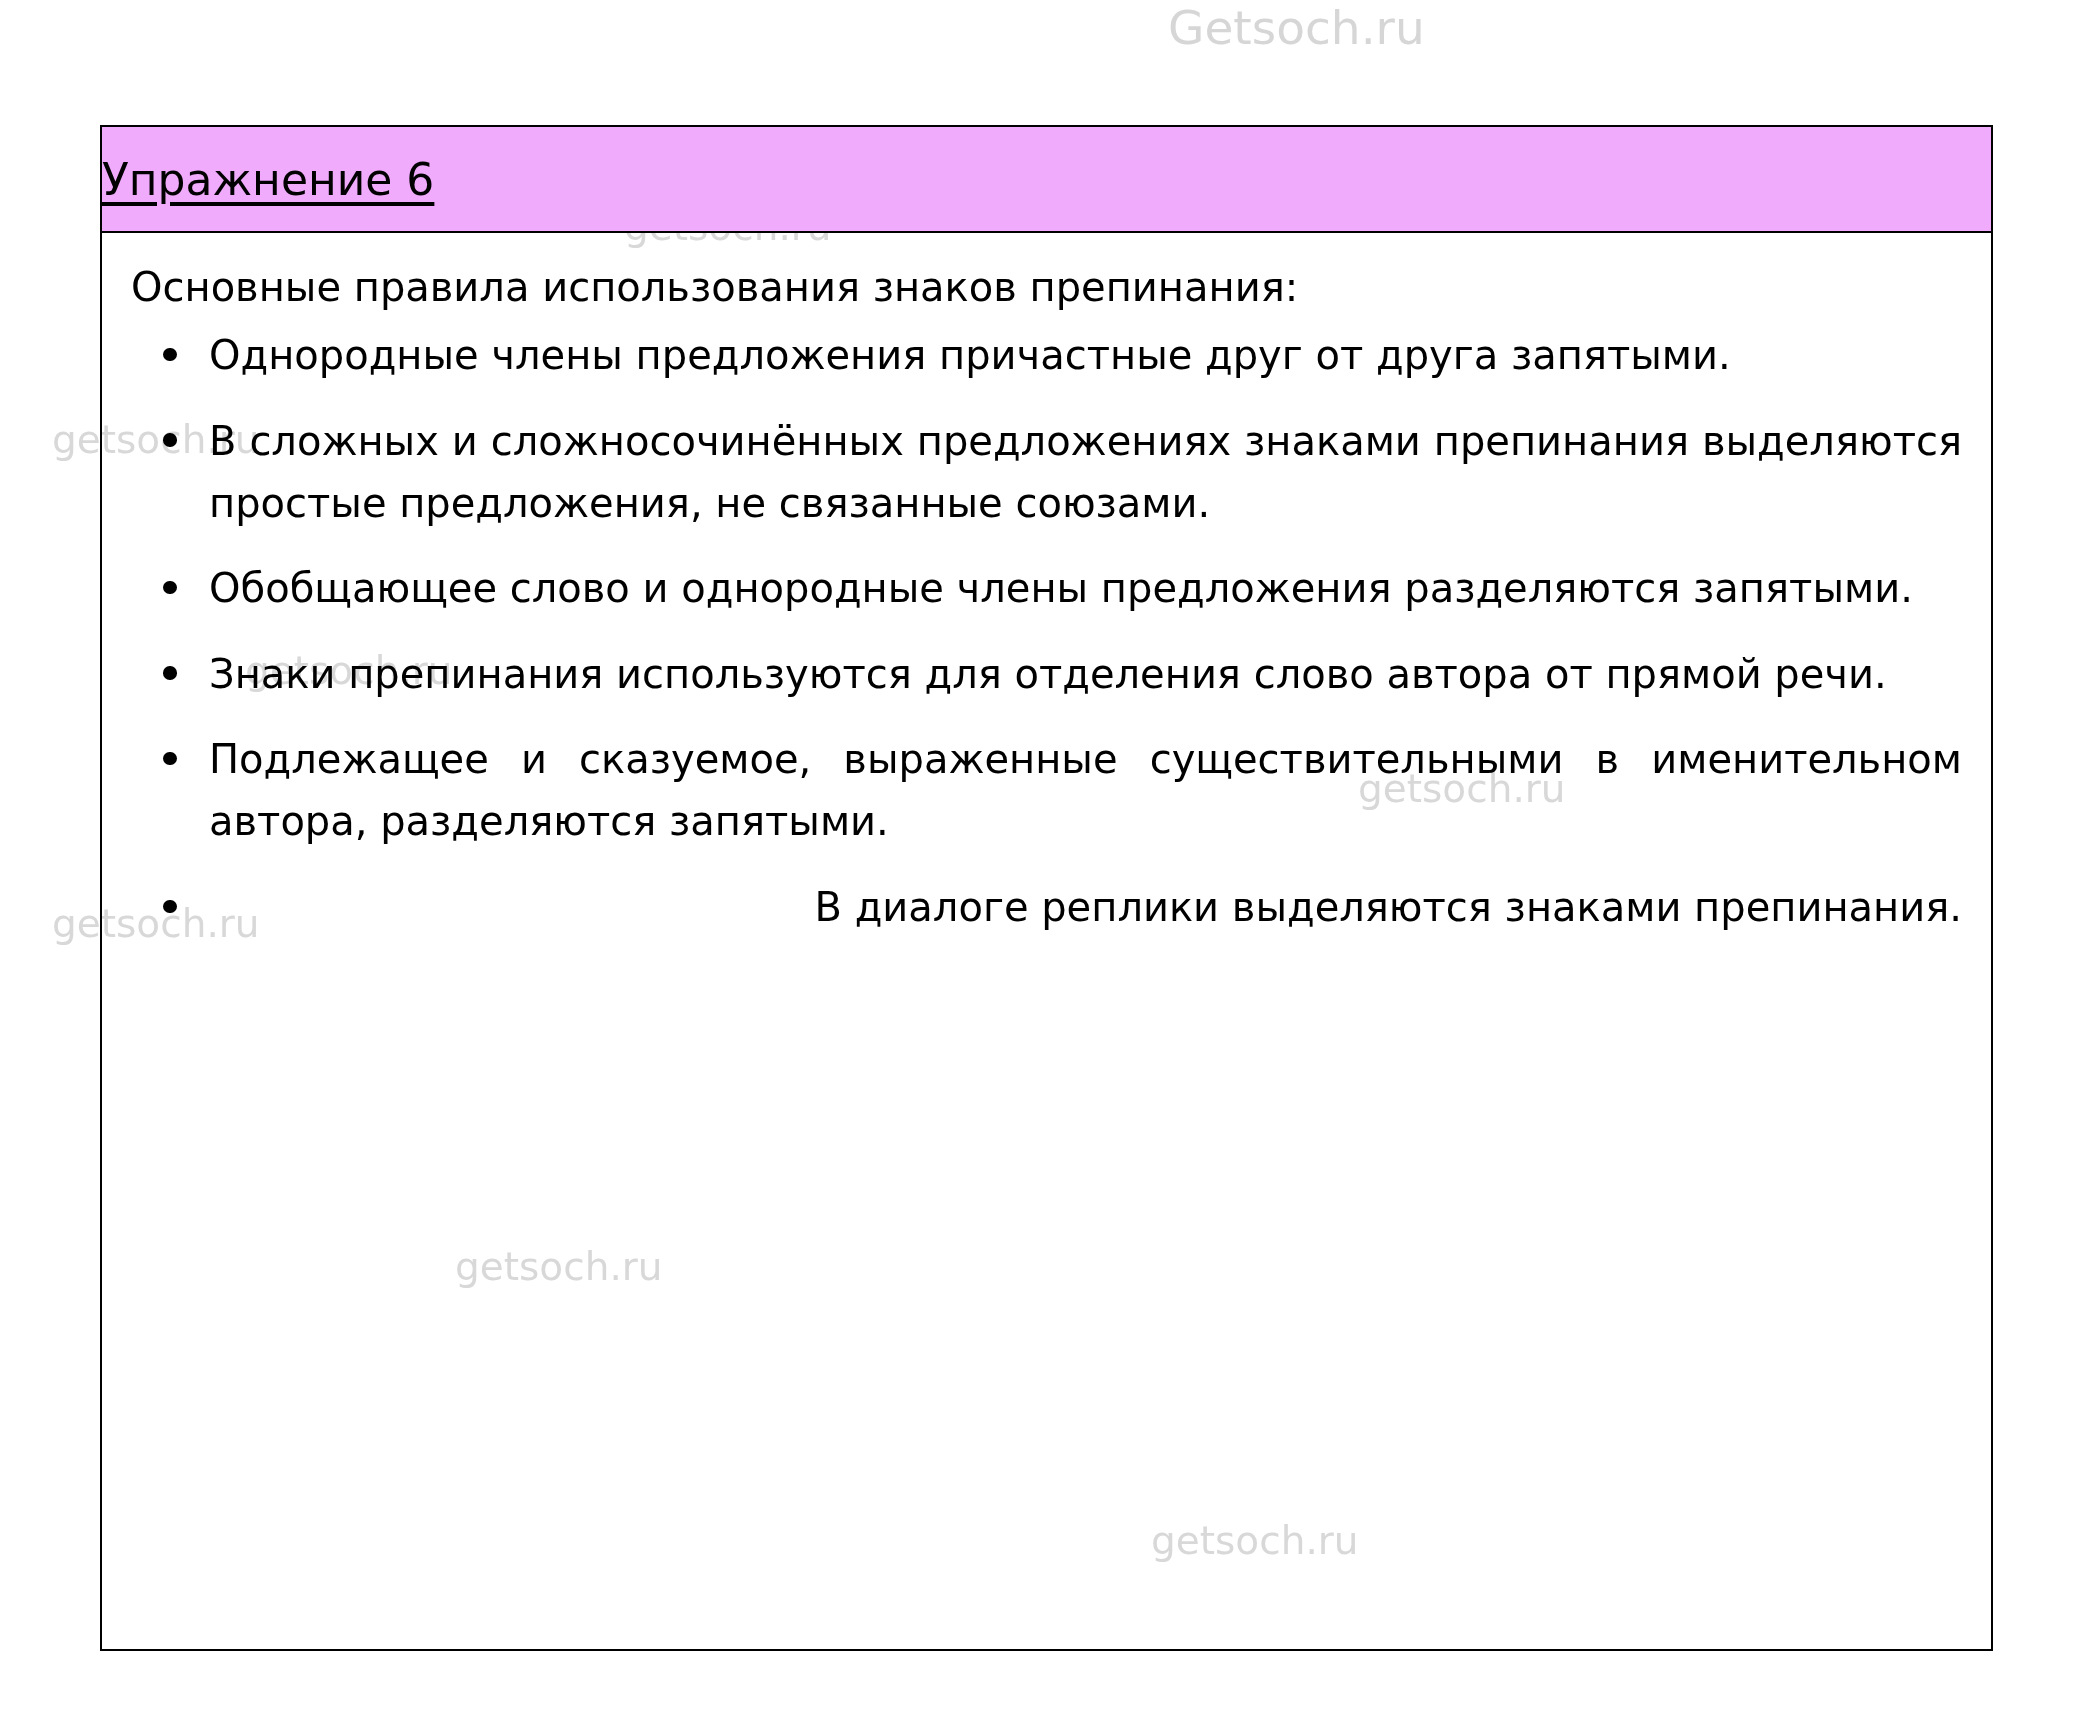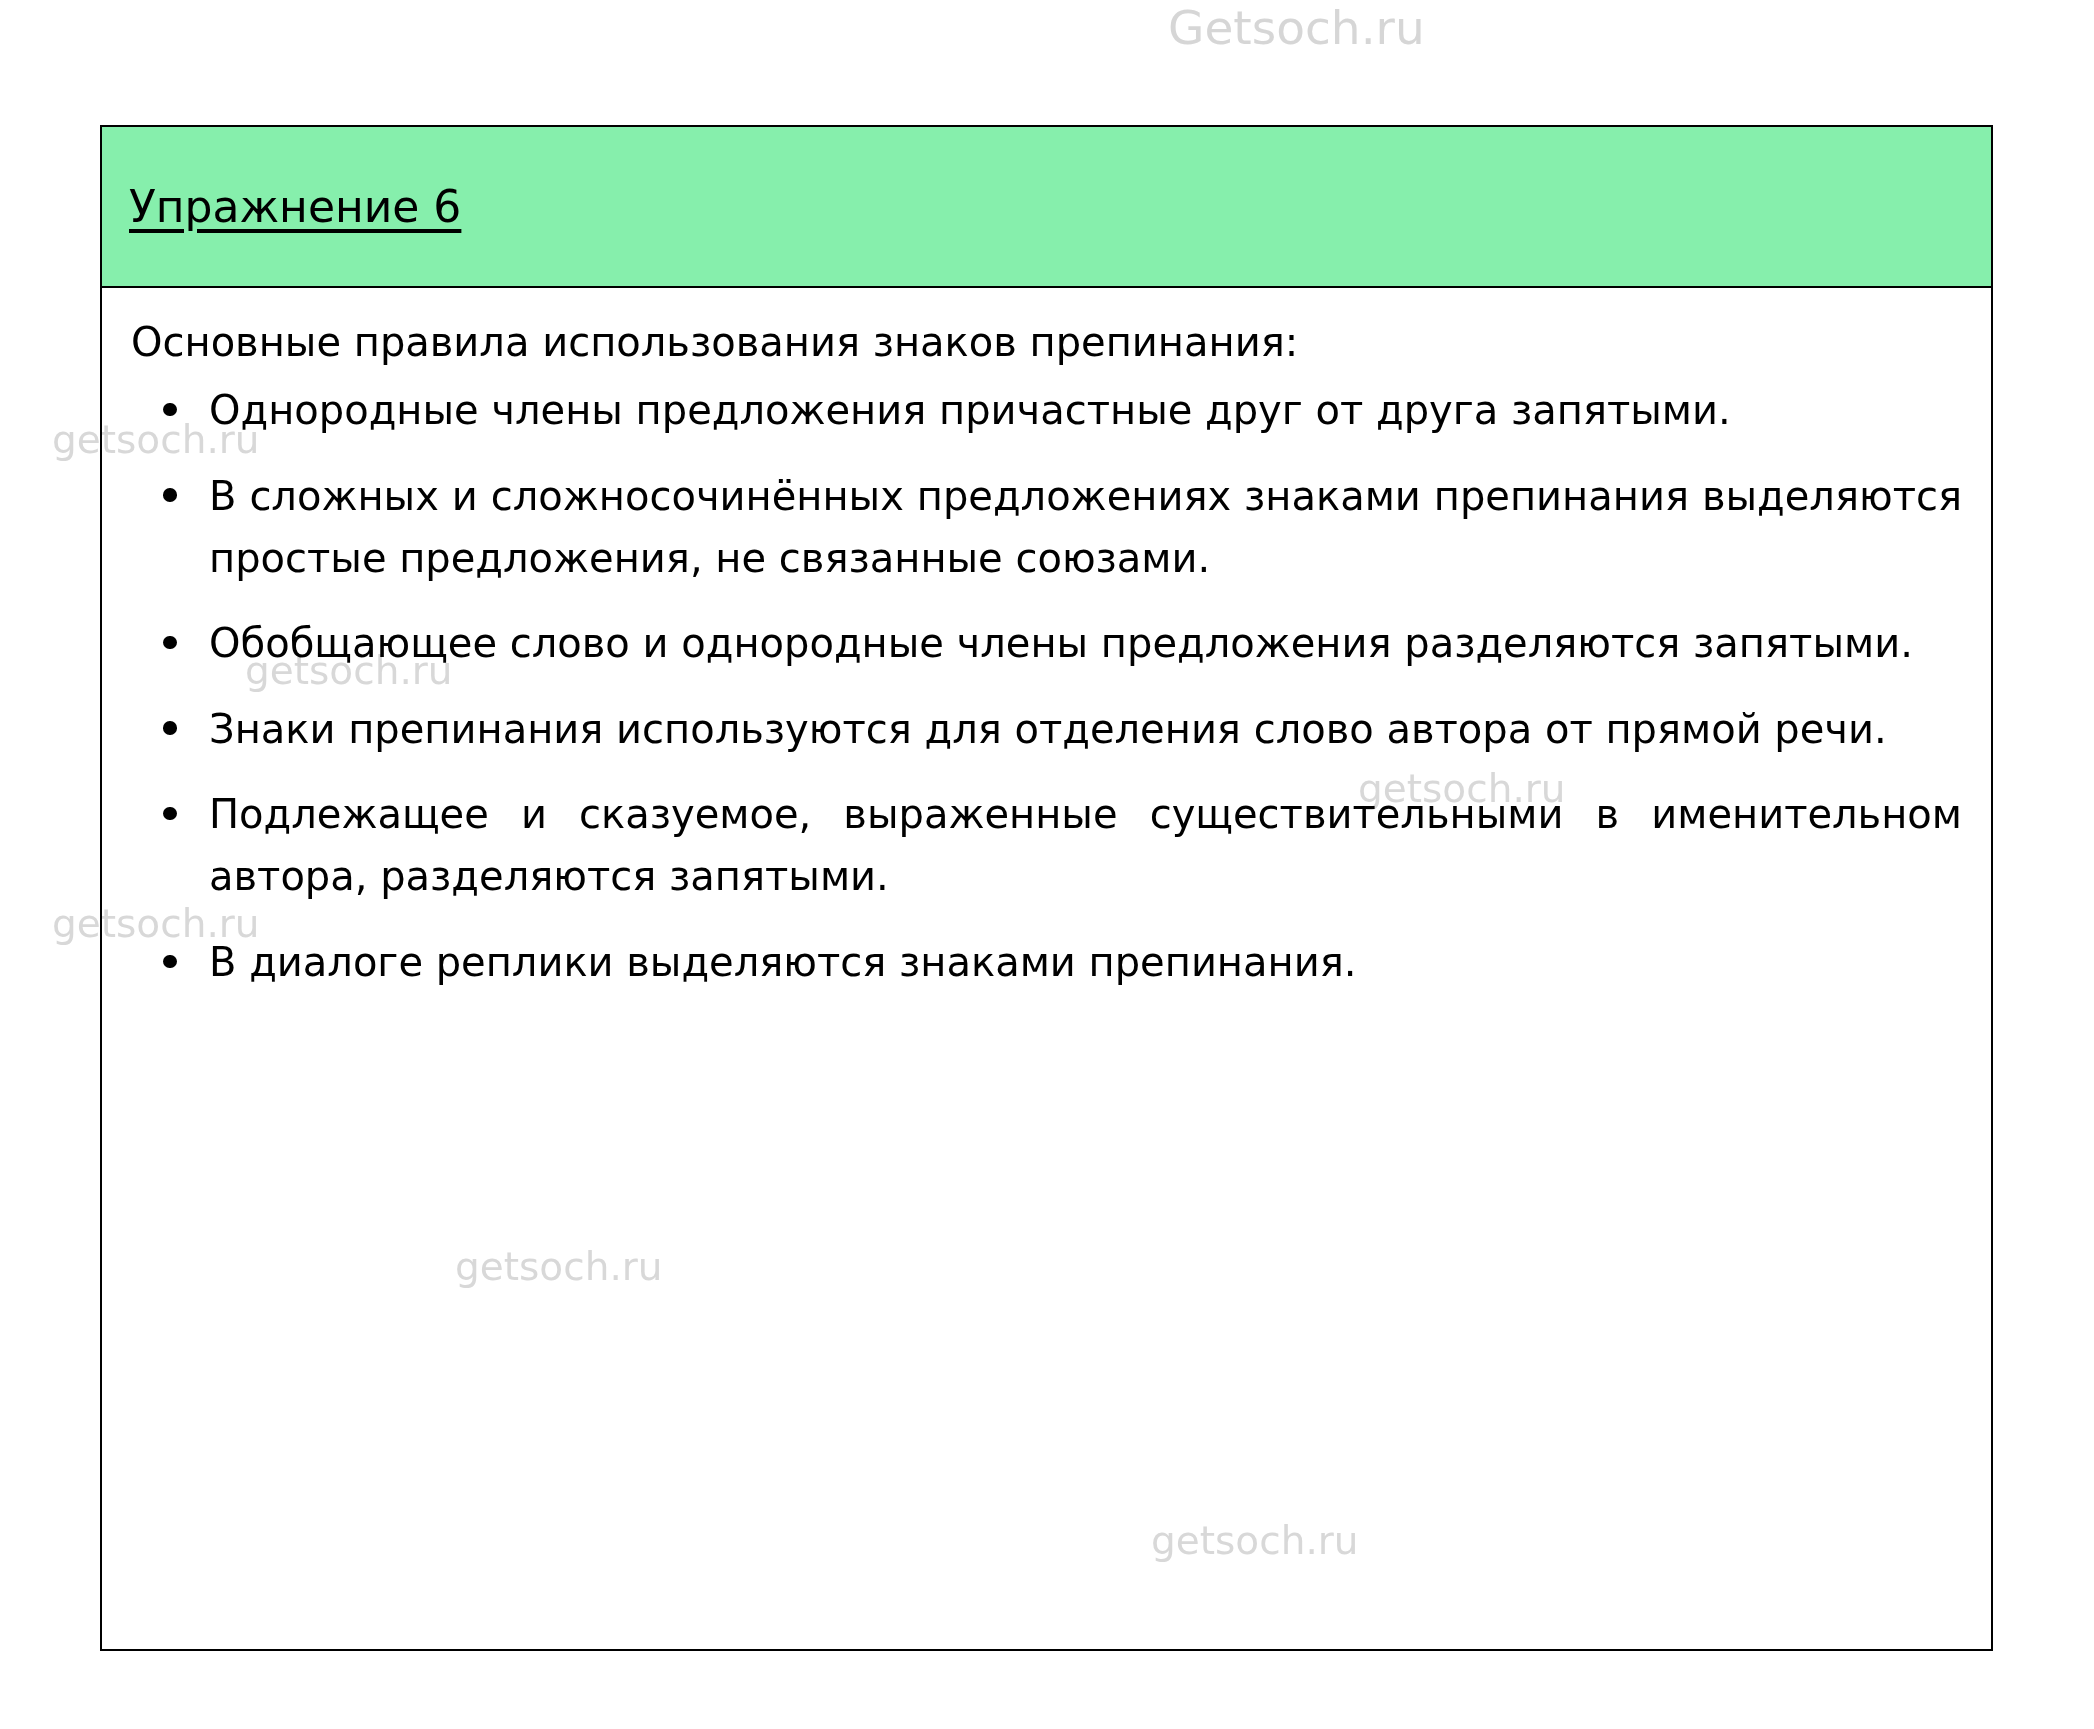--- a/index.html
+++ b/index.html
@@ -39,27 +39,26 @@
     position: absolute;
     left: 100px;
     top: 125px;
     width: 1893px;
     height: 1526px;
     border: 2.5px solid #000;
     box-sizing: border-box;
     background: transparent;
   }
   .card-header {
-    height: 161px;
-    background: #86efac;
+    height: 106px;
+    background: #f0abfc;
     border-bottom: 2.5px solid #000;
     box-sizing: border-box;
     display: flex;
     align-items: center;
-    padding-left: 27px;
   }
   .card-title {
     font-size: 44px;
     color: #000;
     text-decoration: underline;
     text-underline-offset: 6.7px;
     font-family: "DejaVu Sans", sans-serif;
   }
 
   .card-body {
@@ -92,21 +91,21 @@
     content: "";
     position: absolute;
     left: 32px;
     top: 23.6px;
     width: 13.5px;
     height: 13.5px;
     background: #000;
     border-radius: 50%;
   }
   ul.rules > li.nojustify {
-    text-align: left;
+    text-align: right;
   }
 </style>
 </head>
 <body>
 
 <div class="wm wm-top">Getsoch.ru</div>
 <div class="wm wm-a">getsoch.ru</div>
 <div class="wm wm-b">getsoch.ru</div>
 <div class="wm wm-c">getsoch.ru</div>
 <div class="wm wm-d">getsoch.ru</div>

